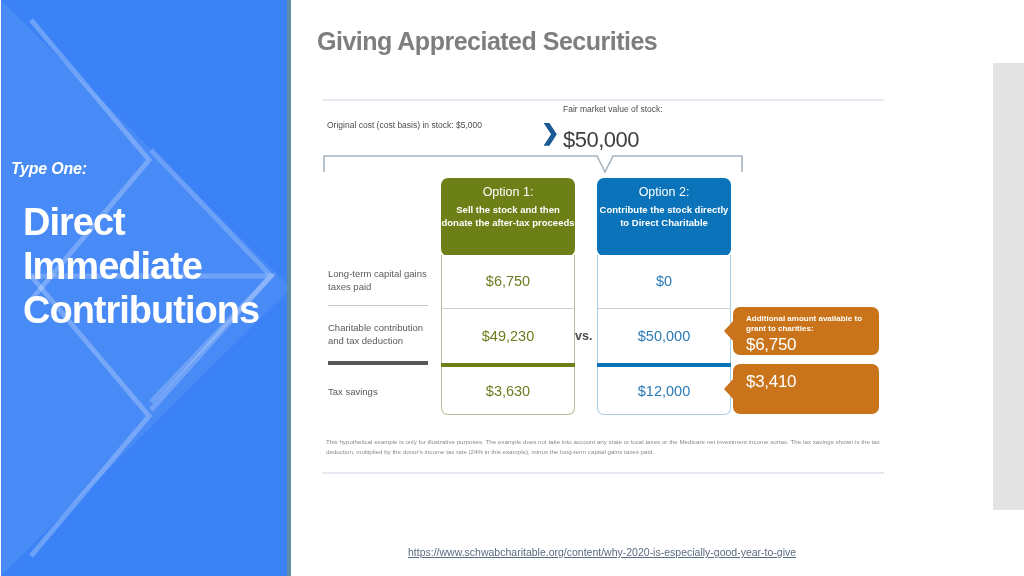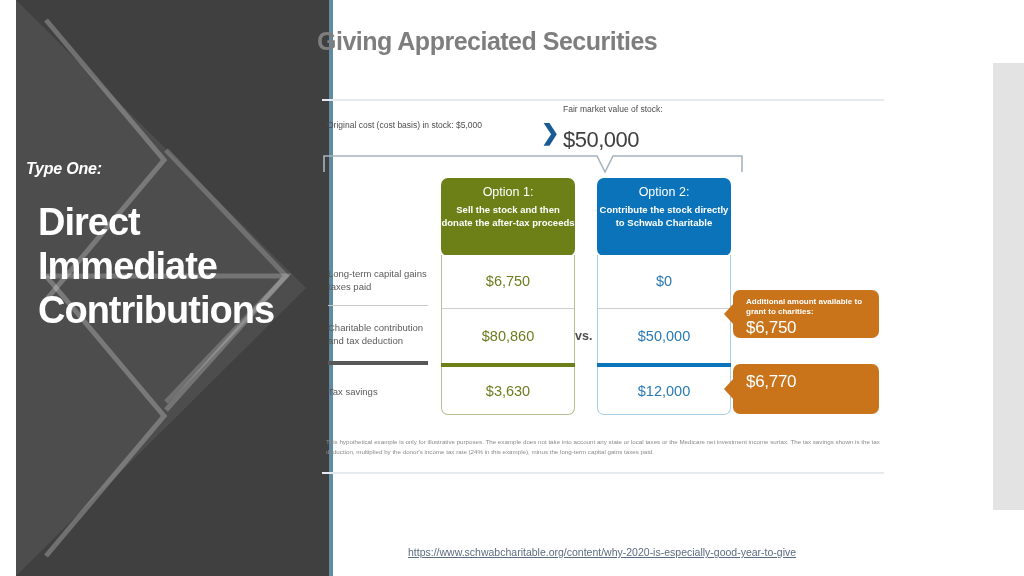--- a/index.html
+++ b/index.html
@@ -6,24 +6,23 @@
   body{
     width:1024px;height:576px;
     background:#ffffff;
     font-family:"Liberation Sans", sans-serif;
     overflow:hidden;
     position:relative;
   }
 
   
   #sidebar{
-    position:absolute;left:16px;top:0;width:290px;height:576px;
-    background:#404040;
+    position:absolute;left:1px;top:0;width:290px;height:576px;
+    background:#3b82f6;
     overflow:hidden;
-    padding-left:27px;
   }
   #sidebar .edge{
     position:absolute;right:0;top:0;width:4px;height:100%;
     background:#5f8ba3;
   }
   #sidebar svg.watermark{
     position:absolute;left:0;top:0;width:290px;height:576px;
   }
   #sidebar .text-wrap{
     position:absolute;left:10px;top:160px;width:275px;
@@ -152,21 +151,21 @@
 
   
   .callout{
     position:absolute;left:733px;width:146px;
     background:#c9731a;
     border-radius:7px;
     color:#ffffff;
     box-sizing:border-box;
     padding:7px 6px 5px 13px;
   }
-  #callout-1{top:290px;height:48px;}
+  #callout-1{top:307px;height:48px;}
   #callout-2{top:364px;height:50px;}
   .callout .co-label{font-size:8px;font-weight:bold;line-height:1.28;}
   .callout .co-value{font-size:17px;font-weight:normal;margin-top:1px;letter-spacing:-0.3px;}
   .callout .notch{
     position:absolute;left:-9px;top:50%;transform:translateY(-50%);
     width:0;height:0;
     border-top:11px solid transparent;
     border-bottom:11px solid transparent;
     border-right:10px solid #c9731a;
   }
@@ -222,27 +221,27 @@
 <svg id="bracket" viewBox="0 0 422 22">
   <path d="M2,20 L2,4 L275,4 L283,20 L291,4 L420,4 L420,20" fill="none" stroke="#a7b3bd" stroke-width="1.6"></path>
 </svg>
 
 <div class="opt-card" id="opt1-card">
   <div class="opt-title">Option 1:</div>
   <div class="opt-sub">Sell the stock and then donate the after-tax proceeds</div>
 </div>
 <div class="opt-card" id="opt2-card">
   <div class="opt-title">Option 2:</div>
-  <div class="opt-sub">Contribute the stock directly to Schwab Charitable</div>
+  <div class="opt-sub">Contribute the stock directly to Direct Charitable</div>
 </div>
 
 <div class="col-body" id="col1-body">
   <div class="cell r1 c1">$6,750</div>
   <div class="cell-div"></div>
-  <div class="cell r2 c1">$80,860</div>
+  <div class="cell r2 c1">$49,230</div>
   <div class="cell-bar" id="bar1"></div>
   <div class="cell r3 c1">$3,630</div>
 </div>
 
 <div class="col-body" id="col2-body">
   <div class="cell r1 c2">$0</div>
   <div class="cell-div"></div>
   <div class="cell r2 c2">$50,000</div>
   <div class="cell-bar" id="bar2"></div>
   <div class="cell r3 c2">$12,000</div>
@@ -256,18 +255,18 @@
 
 <div id="vs-text">vs.</div>
 
 <div class="callout" id="callout-1">
   <div class="notch"></div>
   <div class="co-label">Additional amount available to grant to charities:</div>
   <div class="co-value">$6,750</div>
 </div>
 <div class="callout" id="callout-2">
   <div class="notch"></div>
-  <div class="co-value">$6,770</div>
+  <div class="co-value">$3,410</div>
 </div>
 
 <div id="footnote">This hypothetical example is only for illustrative purposes. The example does not take into account any state or local taxes or the Medicare net investment income surtax. The tax savings shown is the tax deduction, multiplied by the donor's income tax rate (24% in this example), minus the long-term capital gains taxes paid.</div>
 
 <a id="source-link" href="#">https://www.schwabcharitable.org/content/why-2020-is-especially-good-year-to-give</a>
 
 </body></html>

